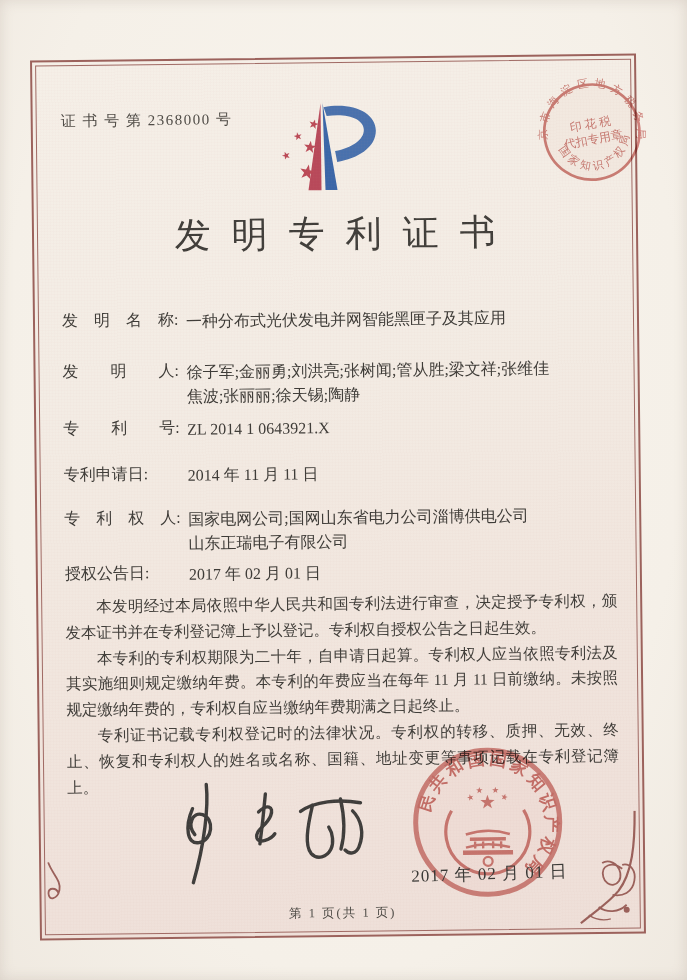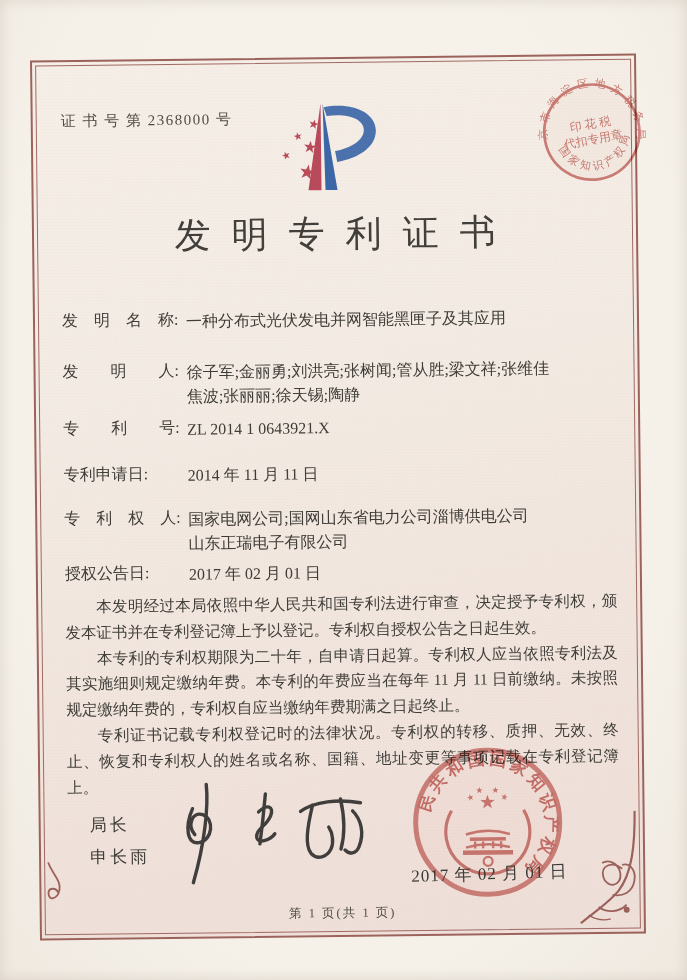--- a/index.html
+++ b/index.html
@@ -116,24 +116,20 @@
       <span class="flabel">授权公告日:</span>
       <span class="fvalue">2017 年 02 月 01 日</span>
     </div>
 
     <div class="body-text">
       <p>本发明经过本局依照中华人民共和国专利法进行审查，决定授予专利权，颁发本证书并在专利登记簿上予以登记。专利权自授权公告之日起生效。</p>
       <p>本专利的专利权期限为二十年，自申请日起算。专利权人应当依照专利法及其实施细则规定缴纳年费。本专利的年费应当在每年 11 月 11 日前缴纳。未按照规定缴纳年费的，专利权自应当缴纳年费期满之日起终止。</p>
       <p>专利证书记载专利权登记时的法律状况。专利权的转移、质押、无效、终止、恢复和专利权人的姓名或名称、国籍、地址变更等事项记载在专利登记簿上。</p>
     </div>
 
-    <div class="director">
-      <div>局长</div>
-      <div>申长雨</div>
-    </div>
 
     <svg class="signature" viewBox="0 0 240 118" fill="none" stroke="#3e3d3b" stroke-width="3.4" stroke-linecap="round">
       <path d="M 30,32 C 22,50 24,68 36,66 C 50,64 52,42 40,38 C 30,35 24,48 32,58"></path>
       <path d="M 44,8 C 46,30 42,66 30,106"></path>
       <path d="M 96,36 C 104,28 112,30 108,40 C 104,50 92,54 94,62 C 96,68 108,64 112,58"></path>
       <path d="M 103,18 C 101,38 99,54 97,68"></path>
       <path d="M 138,36 C 152,26 176,24 198,28"></path>
       <path d="M 150,30 C 144,54 142,70 148,78 C 154,85 164,82 168,74 C 171,68 170,58 166,52"></path>
       <path d="M 178,24 C 182,42 182,60 178,74"></path>
       <path d="M 190,36 C 198,44 202,58 196,72 C 193,79 186,80 182,75"></path>

